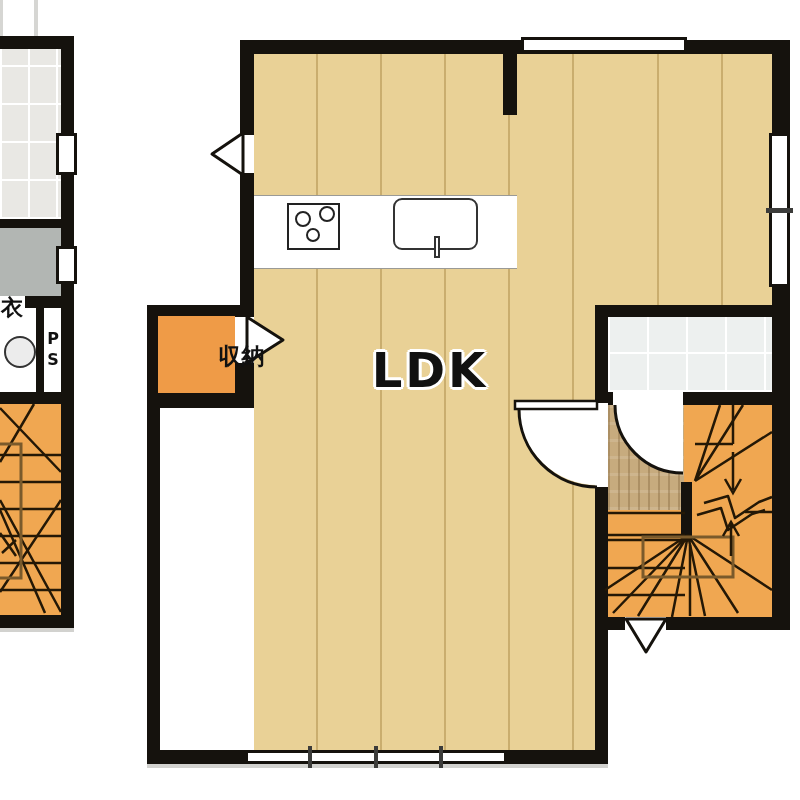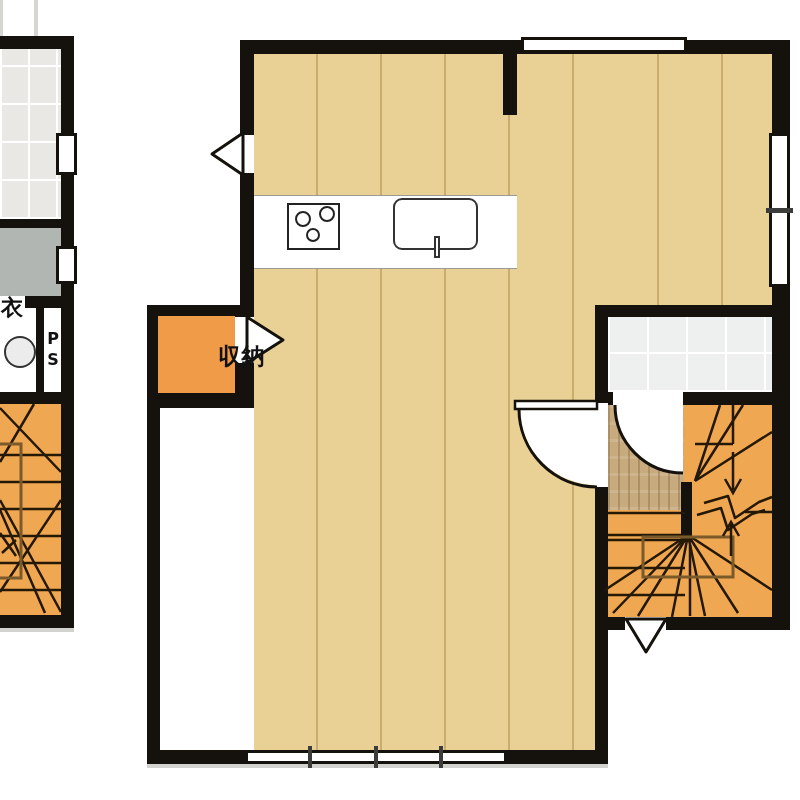--- a/index.html
+++ b/index.html
@@ -156,16 +156,17 @@
       <path d="M683,405 L615,405 A68,68 0 0 0 683,473 Z" fill="#ffffff"></path>
       <path d="M615,405 A68,68 0 0 0 683,473" stroke="#15120d" stroke-width="3" fill="none"></path>
     </g>
 
     <polygon points="243,133 243,175 212,154" fill="#ffffff" stroke="#15120d" stroke-width="3" stroke-linejoin="round"></polygon>
     <polygon points="247,317 247,363 283,340" fill="#ffffff" stroke="#15120d" stroke-width="3" stroke-linejoin="round"></polygon>
     <polygon points="626,619 666,619 646,652" fill="#ffffff" stroke="#15120d" stroke-width="3" stroke-linejoin="round"></polygon>
   </svg>
 
   <div class="lbl lbl-ldk" style="left:320px;top:346px;">
+    <div class="l1">LDK</div>
   </div>
   <div class="lbl lbl-closet" style="left:158px;top:341px;margin-left:45px;">収納</div>
 
 </div>
 
 </body></html>

